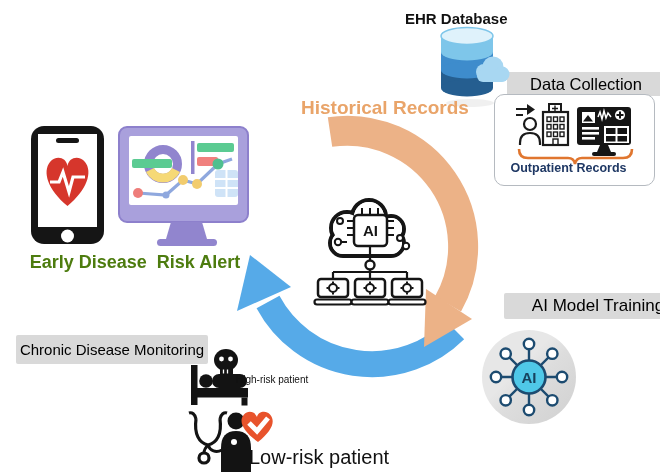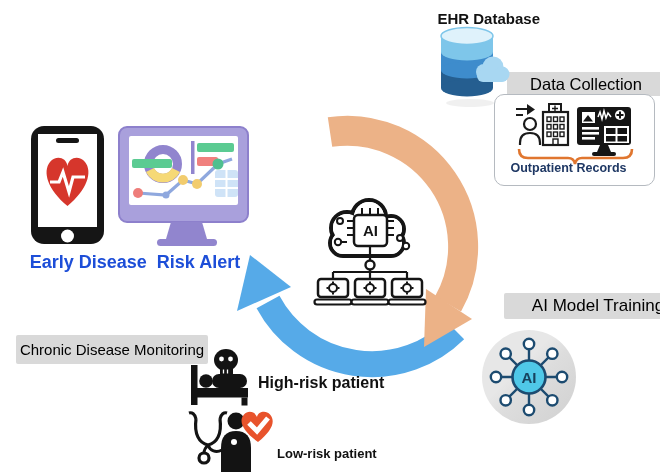--- a/index.html
+++ b/index.html
@@ -6,29 +6,29 @@
   #canvas{
     position:relative;width:660px;height:472px;overflow:hidden;background:#fff;
     font-family:"Liberation Sans",sans-serif;
   }
   #scene{position:absolute;left:0;top:0;z-index:2;pointer-events:none;}
   .lbl{position:absolute;z-index:3;color:#111;}
   .graybox{
     position:absolute;z-index:1;background:#D9D9D9;border-radius:2px;
     display:flex;align-items:center;justify-content:center;color:#000;
   }
-  #ehr-label{left:405px;top:10px;width:135px;text-align:right;font-size:15px;font-weight:bold;}
+  #ehr-label{left:405px;top:10px;width:135px;text-align:left;font-size:15px;font-weight:bold;}
   #historical-label{left:295px;top:97px;width:180px;text-align:center;font-size:19px;font-weight:bold;color:#E9A469;}
-  #alert-label{left:20px;top:252px;width:230px;text-align:center;font-size:18px;font-weight:bold;color:#1d4ed8;white-space:pre;}
+  #alert-label{left:20px;top:252px;width:230px;text-align:center;font-size:18px;font-weight:bold;color:#4d7c0f;white-space:pre;}
   #outpatient-label{left:494px;top:161px;width:149px;text-align:center;font-size:12.5px;font-weight:bold;color:#1F3864;}
   #box-data-collection{left:507px;top:72px;width:158px;height:24px;font-size:16.5px;}
   #box-ai-training{left:504px;top:293px;width:148px;height:26px;font-size:17px;padding-left:20px;}
   #box-monitoring{left:8px;top:335px;width:192px;height:29px;font-size:15px;margin-left:8px;}
-  #high-risk-label{left:258px;top:374px;font-size:16px;font-weight:700;}
-  #low-risk-label{left:249px;top:446px;font-size:13px;font-weight:700;margin-left:28px;}
+  #high-risk-label{left:236px;top:374px;font-size:10px;font-weight:400;}
+  #low-risk-label{left:249px;top:446px;font-size:20px;font-weight:400;}
   #card{
     position:absolute;z-index:1;left:494px;top:94px;width:161px;height:92px;
     background:#fff;border:1.5px solid #B5BAC0;border-radius:10px;box-sizing:border-box;
   }
 </style>
 </head>
 <body>
 
 <div id="canvas">
 
@@ -254,17 +254,18 @@
       </g>
       <circle cx="234" cy="442" r="3" fill="#fff"></circle>
       <g>
         <path d="M258,442 C243,431 238,421 244,414.5 C248,410 255,411.5 257,417 C258,411.5 266,410 270,414.5 C276,421 272,431 258,442 Z" fill="#E8532C"></path>
         <polyline points="249,423 257,431 268,418" stroke="#fff" stroke-width="5" fill="none"></polyline>
       </g>
     </g>
   </svg>
 
   <div class="lbl" id="ehr-label">EHR Database</div>
+  <div class="lbl" id="historical-label">Historical Records</div>
   <div class="lbl" id="alert-label">Early Disease  Risk Alert</div>
   <div class="lbl" id="outpatient-label">Outpatient Records</div>
   <div class="lbl" id="high-risk-label">High-risk patient</div>
   <div class="lbl" id="low-risk-label">Low-risk patient</div>
 </div>
 
 </body></html>

